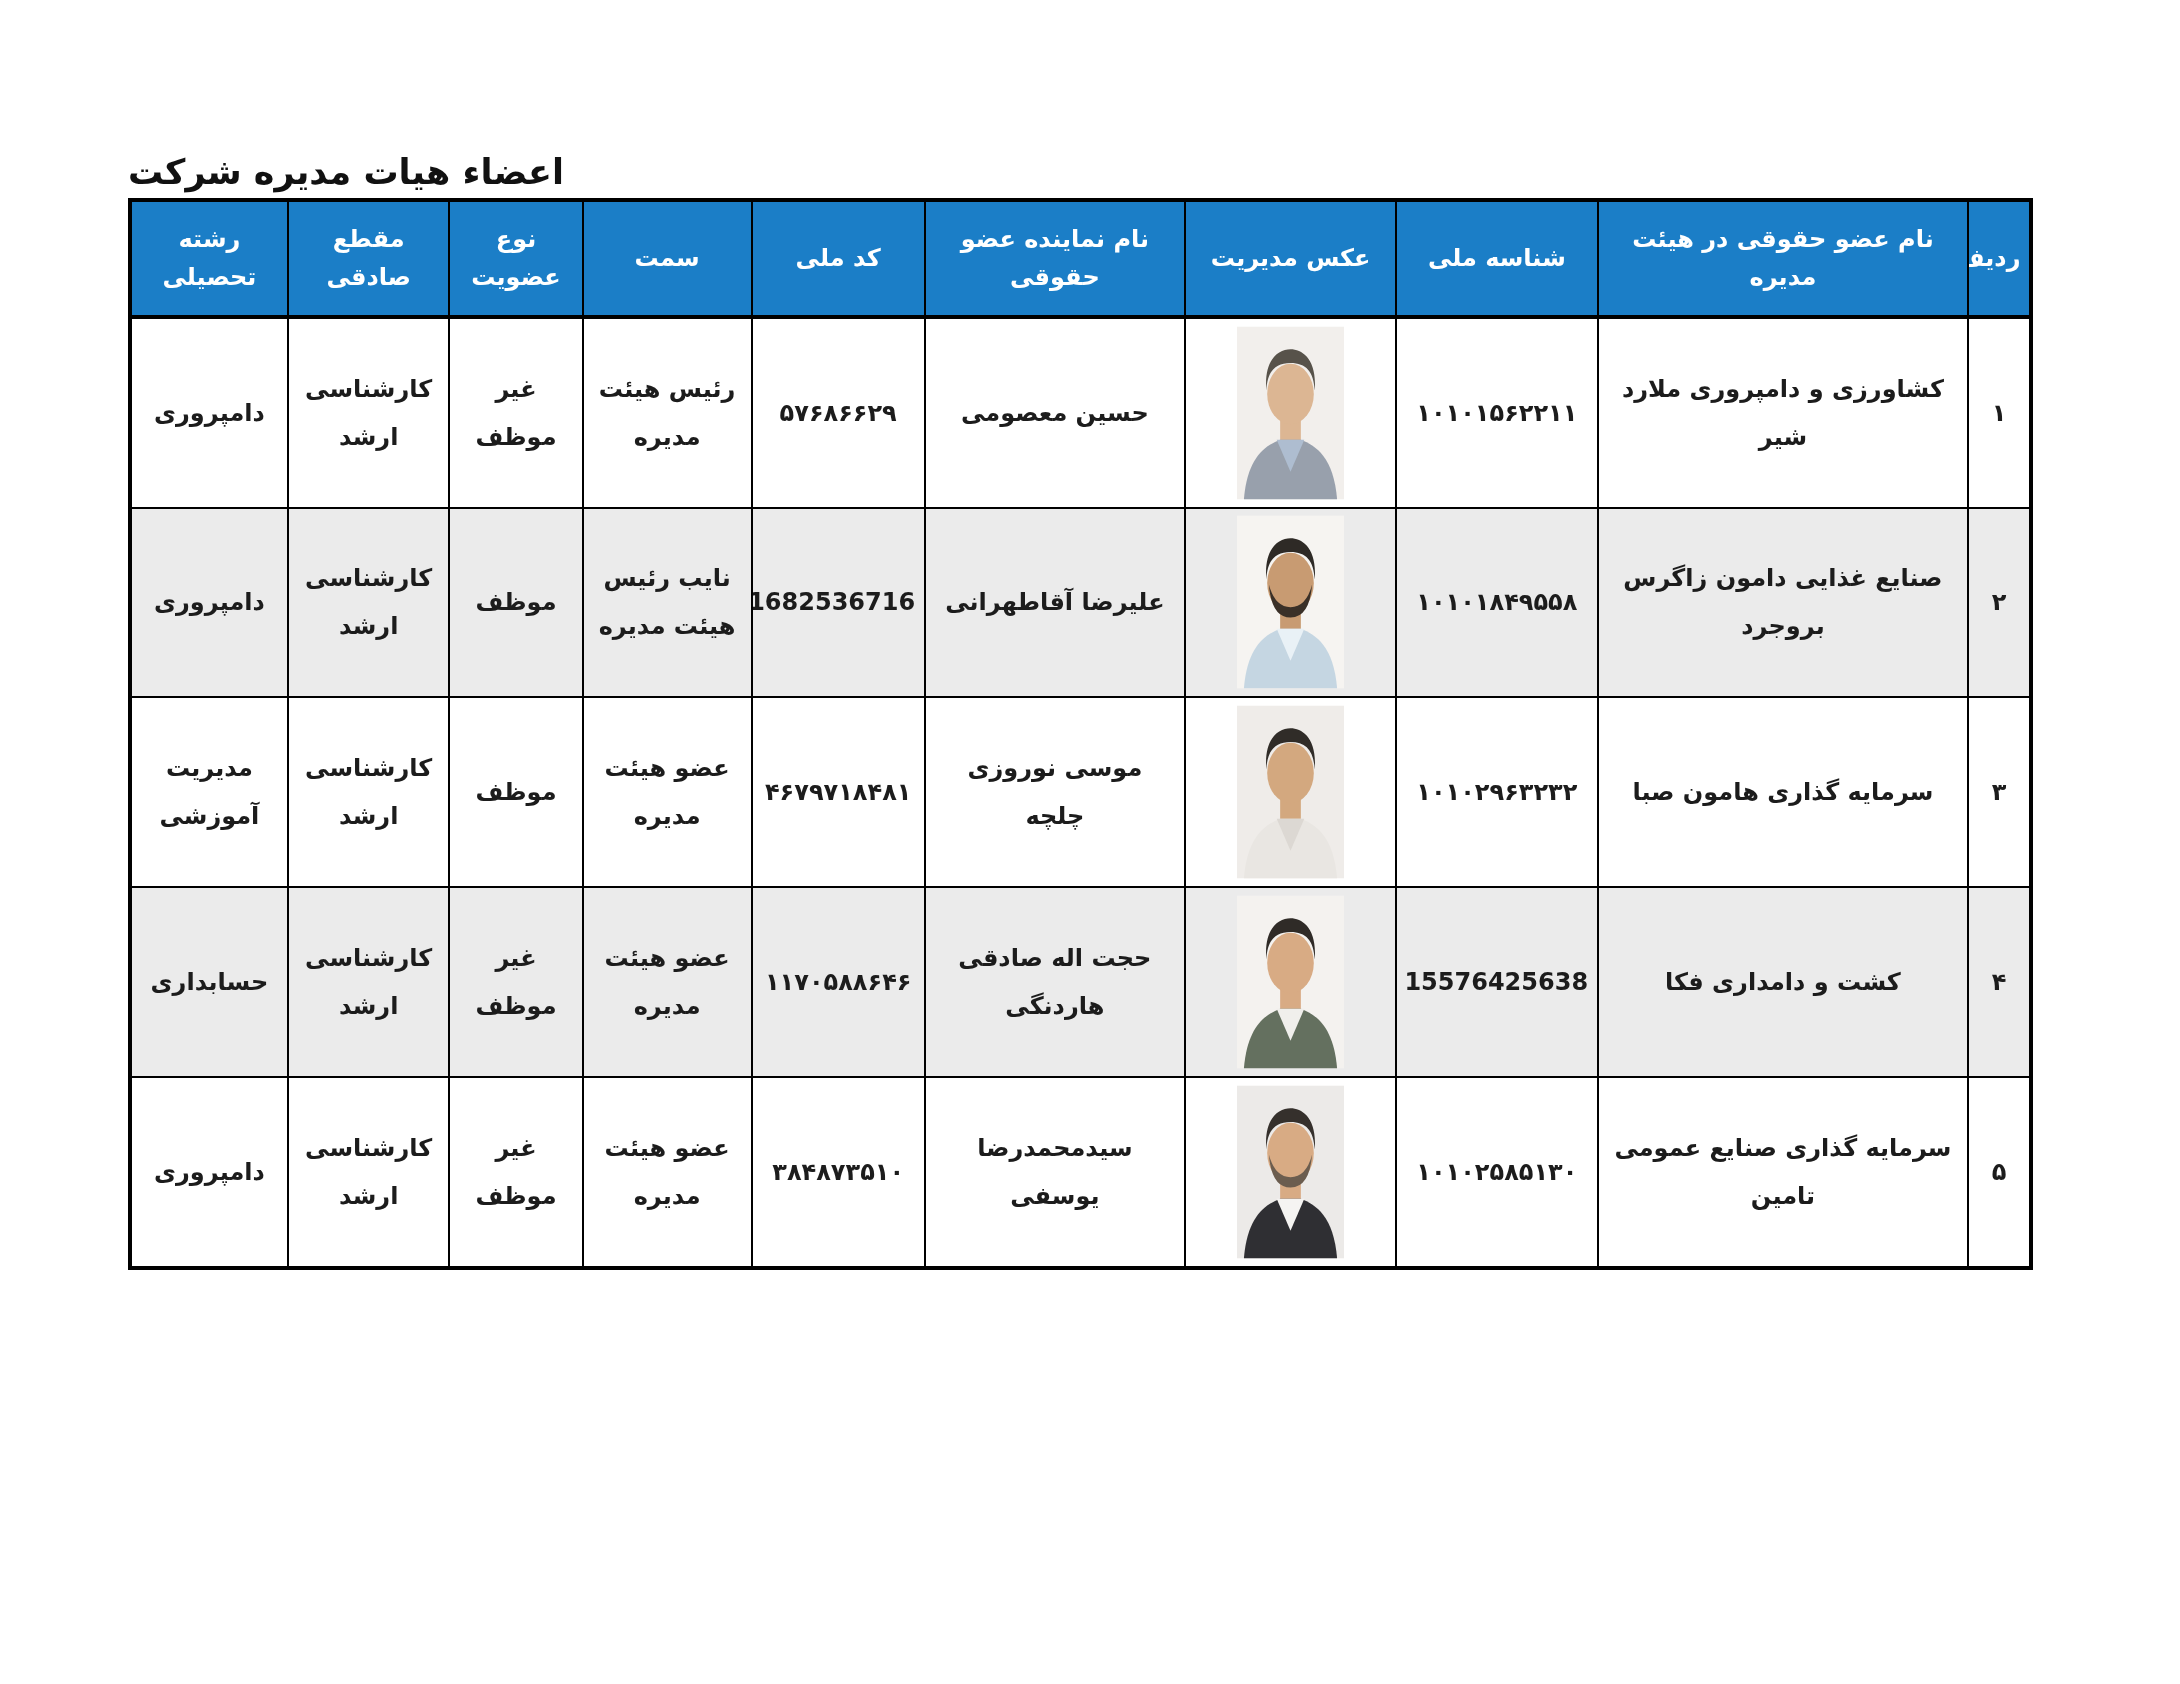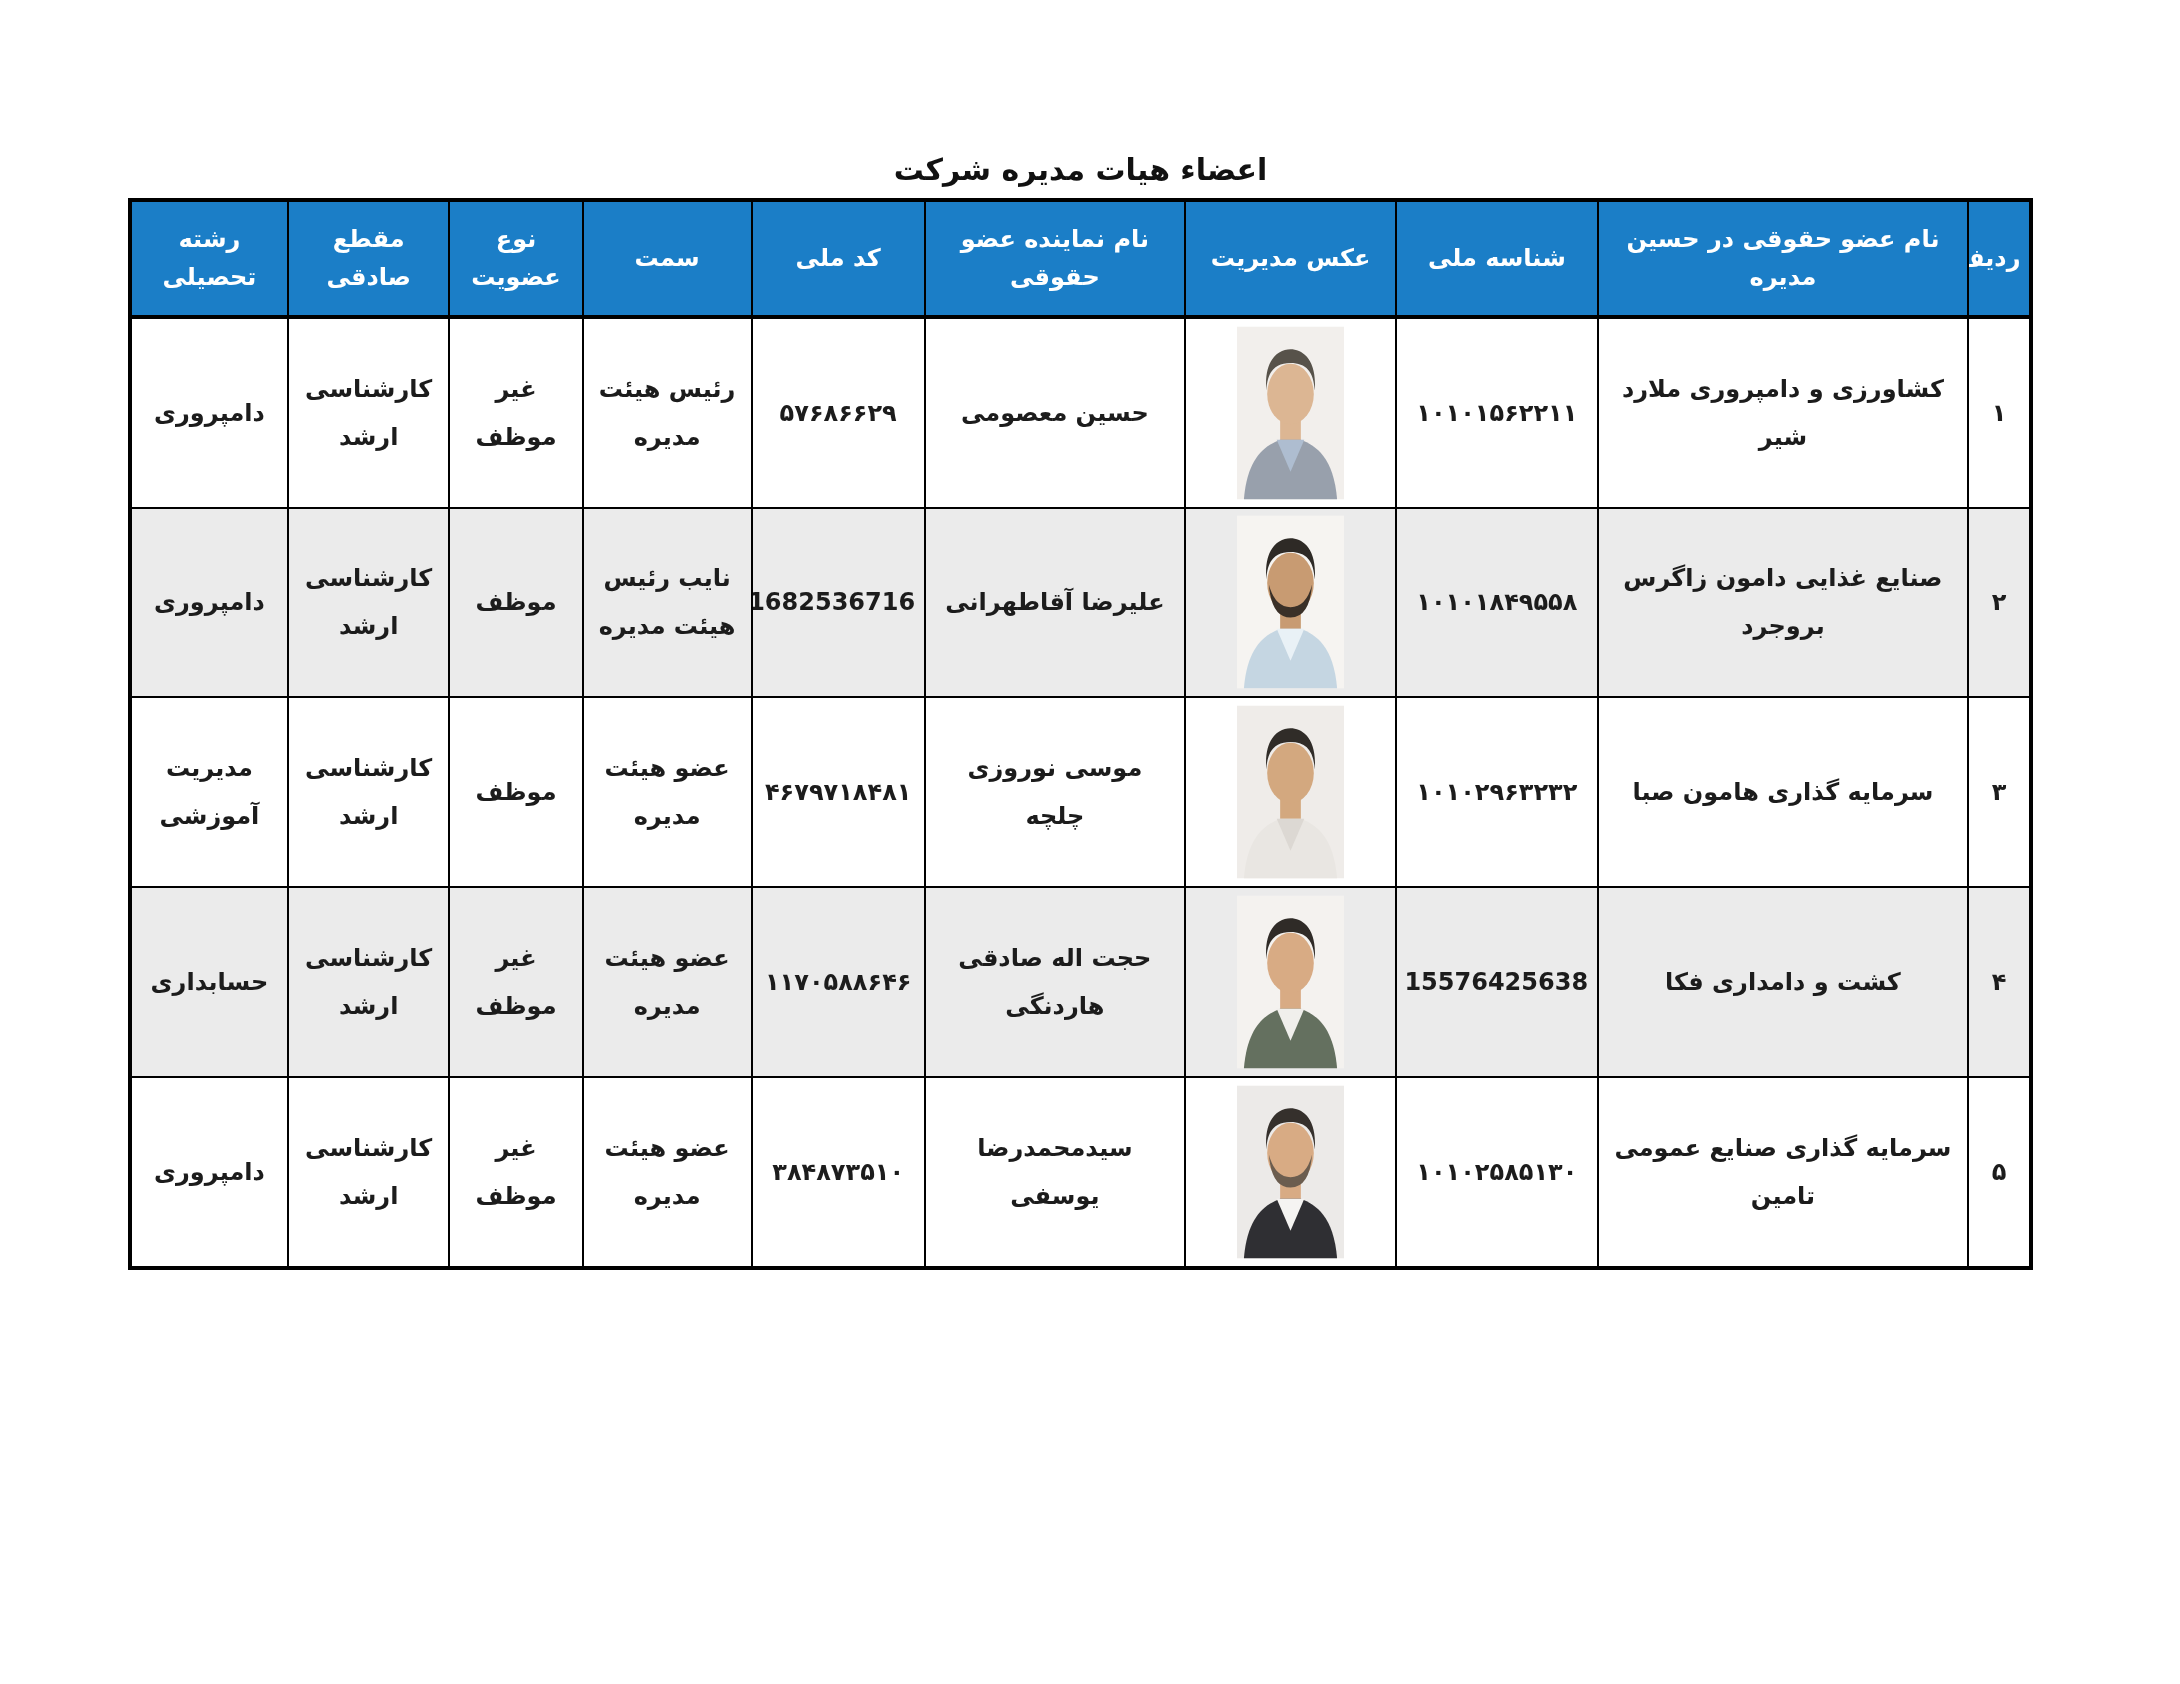--- a/index.html
+++ b/index.html
@@ -4,21 +4,21 @@
 <style>
   html,body{margin:0;padding:0;}
   body{
     width:2181px;height:1685px;position:relative;background:#ffffff;
     font-family:"DejaVu Sans","Liberation Sans",sans-serif;
     -webkit-font-smoothing:antialiased;
   }
   .page{position:absolute;inset:0;background:#ffffff;}
   .doc-title{
     position:absolute;top:152px;right:148px;width:1905px;
-    text-align:center;font-size:30px;font-weight:bold;color:#111111;
+    text-align:left;font-size:35px;font-weight:bold;color:#111111;
   }
   table.board{
     position:absolute;top:198px;right:148px;width:1905px;height:1052px;
     border-collapse:collapse;table-layout:fixed;
     border:4.3px solid #000000;direction:rtl;
   }
   table.board th,table.board td{
     border:2.6px solid #000000;text-align:center;vertical-align:middle;
     padding:3.4px 8.5px;overflow:hidden;
   }
@@ -62,21 +62,21 @@
       <col style="width:13.7%">
       <col style="width:9.1%">
       <col style="width:8.9%">
       <col style="width:7.0%">
       <col style="width:8.5%">
       <col style="width:8.3%">
     </colgroup>
     <thead>
       <tr>
         <th>ردیف</th>
-        <th>نام عضو حقوقی در حسین مدیره</th>
+        <th>نام عضو حقوقی در هیئت مدیره</th>
         <th>شناسه ملی</th>
         <th>عکس مدیریت</th>
         <th>نام نماینده عضو حقوقی</th>
         <th>کد ملی</th>
         <th>سمت</th>
         <th>نوع عضویت</th>
         <th>مقطع صادقی</th>
         <th>رشته تحصیلی</th>
       </tr>
     </thead>

